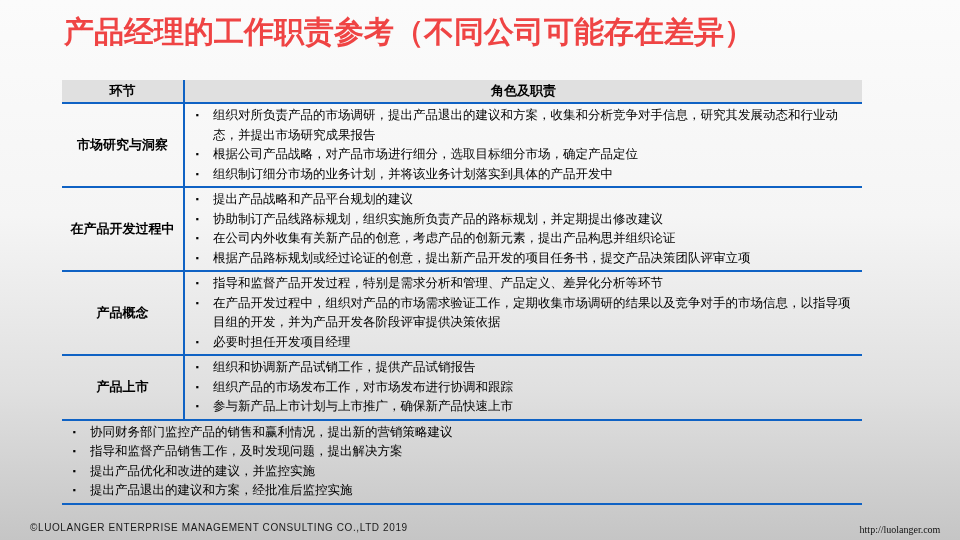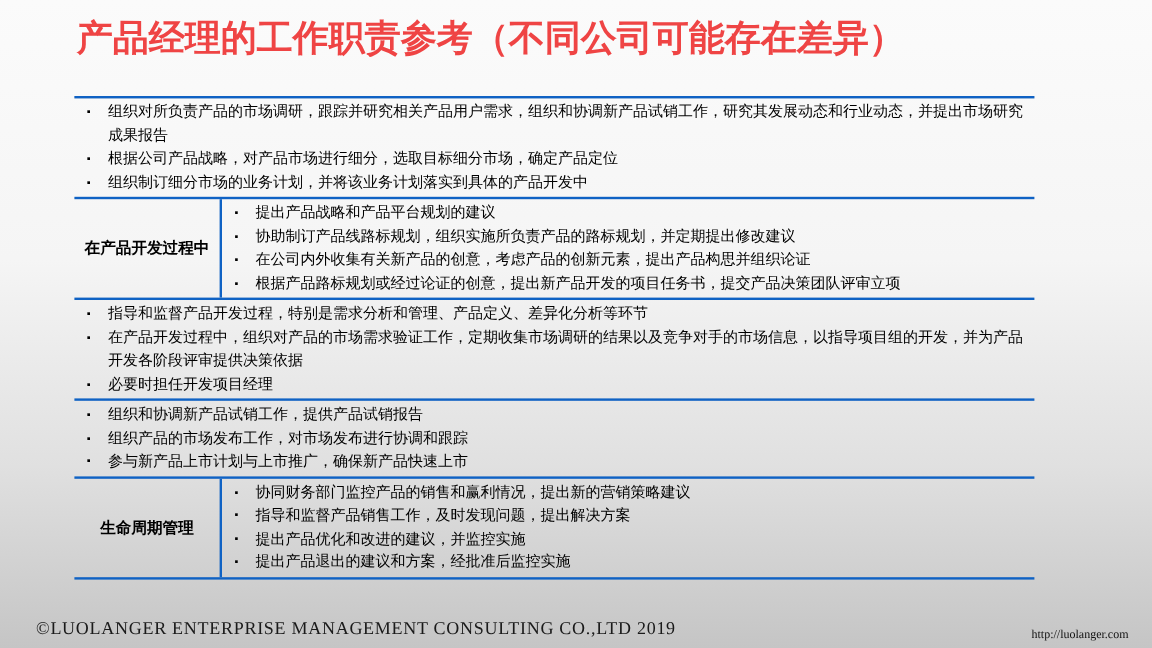--- a/index.html
+++ b/index.html
@@ -32,43 +32,46 @@
     width:123px;border-right:2px solid var(--accent,#0f62c4);box-sizing:border-box;
     display:flex;align-items:center;justify-content:center;
     font-weight:bold;font-size:13px;text-align:center;flex:0 0 auto;
   }
   .cell-duties{flex:1;padding:2px 6px 2px 0;}
   .duty{display:flex;line-height:19.5px;}
   .marker{flex:0 0 14px;margin-left:5px;text-align:center;font-size:9px;line-height:19.5px;color:#000;}
   .duty-text{flex:1;padding-left:9px;}
   .footer-copyright{
     position:absolute;left:30px;bottom:7px;
-    font-family:Liberation Serif, serif;
-    font-size:15px;color:#1a1a1a;letter-spacing:0.6px;
+    font-family:Liberation Sans, sans-serif;
+    font-size:10px;color:#1a1a1a;letter-spacing:0.6px;
   }
   .footer-url{
     position:absolute;right:16px;bottom:4px;width:88px;text-align:center;
     font-family:"Liberation Serif","DejaVu Serif",serif;
     font-size:10px;color:#111;line-height:12px;word-break:break-all;margin-top:35px;
   }
 </style>
 </head>
 <body>
 
 <div class="slide-title">产品经理的工作职责参考（不同公司可能存在差异）</div>
 
 <div class="resp-table">
   <div class="thead">
+    <div class="th th-stage">环节</div>
+    <div class="th th-duties">角色及职责</div>
   </div>
   <div id="rows">
   <div class="row">
+    <div class="cell-stage">市场研究与洞察</div>
     <div class="cell-duties">
   <div class="duty">
     <span class="marker">▪</span>
-    <span class="duty-text">组织对所负责产品的市场调研，跟踪并研究相关产品用户需求，组织和协调新产品试销工作，研究其发展动态和行业动态，并提出市场研究成果报告</span>
+    <span class="duty-text">组织对所负责产品的市场调研，提出产品退出的建议和方案，收集和分析竞争对手信息，研究其发展动态和行业动态，并提出市场研究成果报告</span>
   </div>
 
   <div class="duty">
     <span class="marker">▪</span>
     <span class="duty-text">根据公司产品战略，对产品市场进行细分，选取目标细分市场，确定产品定位</span>
   </div>
 
   <div class="duty">
     <span class="marker">▪</span>
     <span class="duty-text">组织制订细分市场的业务计划，并将该业务计划落实到具体的产品开发中</span>
@@ -95,59 +98,60 @@
   </div>
 
   <div class="duty">
     <span class="marker">▪</span>
     <span class="duty-text">根据产品路标规划或经过论证的创意，提出新产品开发的项目任务书，提交产品决策团队评审立项</span>
   </div>
 </div>
   </div>
 
   <div class="row">
+    <div class="cell-stage">产品概念</div>
     <div class="cell-duties">
   <div class="duty">
     <span class="marker">▪</span>
     <span class="duty-text">指导和监督产品开发过程，特别是需求分析和管理、产品定义、差异化分析等环节</span>
   </div>
 
   <div class="duty">
     <span class="marker">▪</span>
     <span class="duty-text">在产品开发过程中，组织对产品的市场需求验证工作，定期收集市场调研的结果以及竞争对手的市场信息，以指导项目组的开发，并为产品开发各阶段评审提供决策依据</span>
   </div>
 
   <div class="duty">
     <span class="marker">▪</span>
     <span class="duty-text">必要时担任开发项目经理</span>
   </div>
 </div>
   </div>
 
   <div class="row">
+    <div class="cell-stage">产品上市</div>
     <div class="cell-duties">
   <div class="duty">
     <span class="marker">▪</span>
     <span class="duty-text">组织和协调新产品试销工作，提供产品试销报告</span>
   </div>
 
   <div class="duty">
     <span class="marker">▪</span>
     <span class="duty-text">组织产品的市场发布工作，对市场发布进行协调和跟踪</span>
   </div>
 
   <div class="duty">
     <span class="marker">▪</span>
     <span class="duty-text">参与新产品上市计划与上市推广，确保新产品快速上市</span>
   </div>
 </div>
   </div>
 
   <div class="row">
-    <div class="cell-stage">生命周期管理</div>
     <div class="cell-duties">
   <div class="duty">
     <span class="marker">▪</span>
     <span class="duty-text">协同财务部门监控产品的销售和赢利情况，提出新的营销策略建议</span>
   </div>
 
   <div class="duty">
     <span class="marker">▪</span>
     <span class="duty-text">指导和监督产品销售工作，及时发现问题，提出解决方案</span>
   </div>

